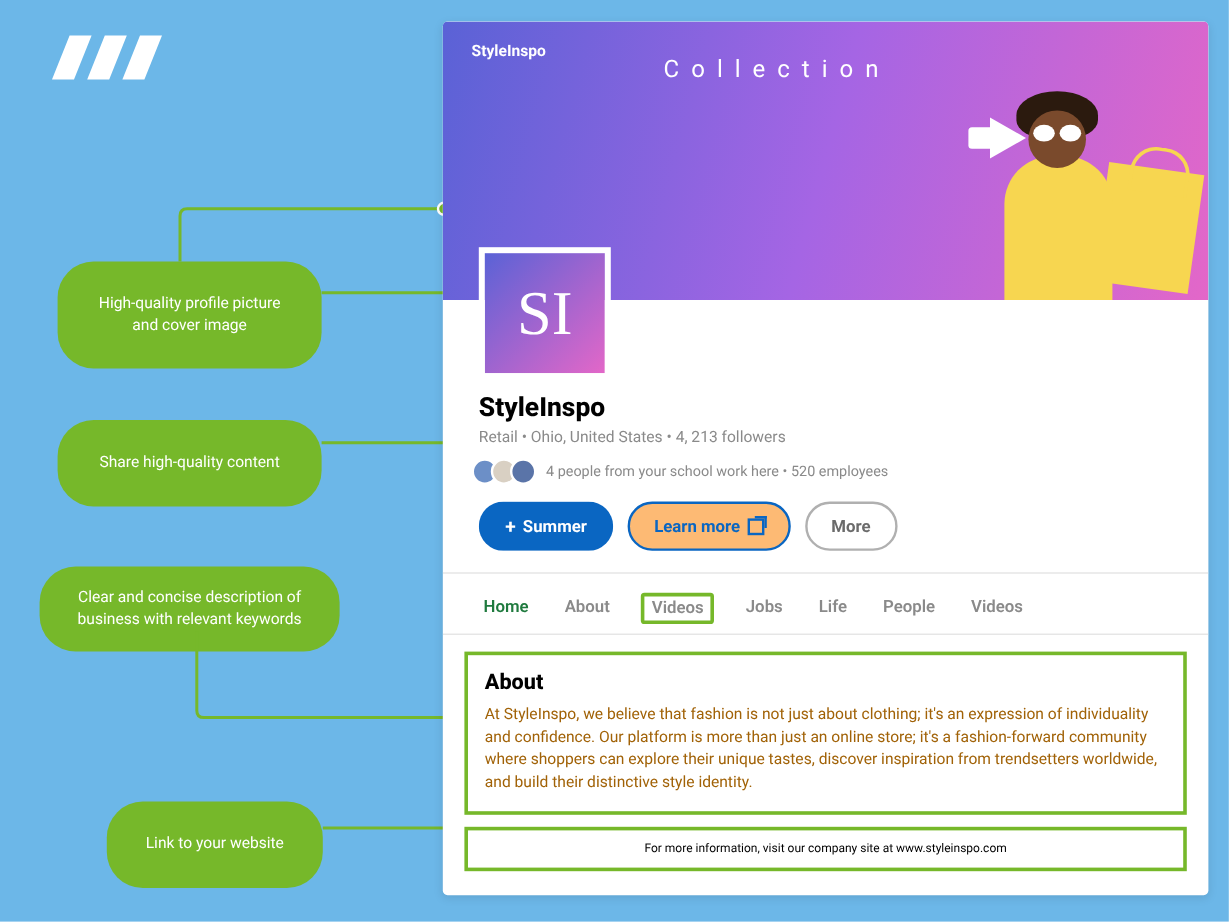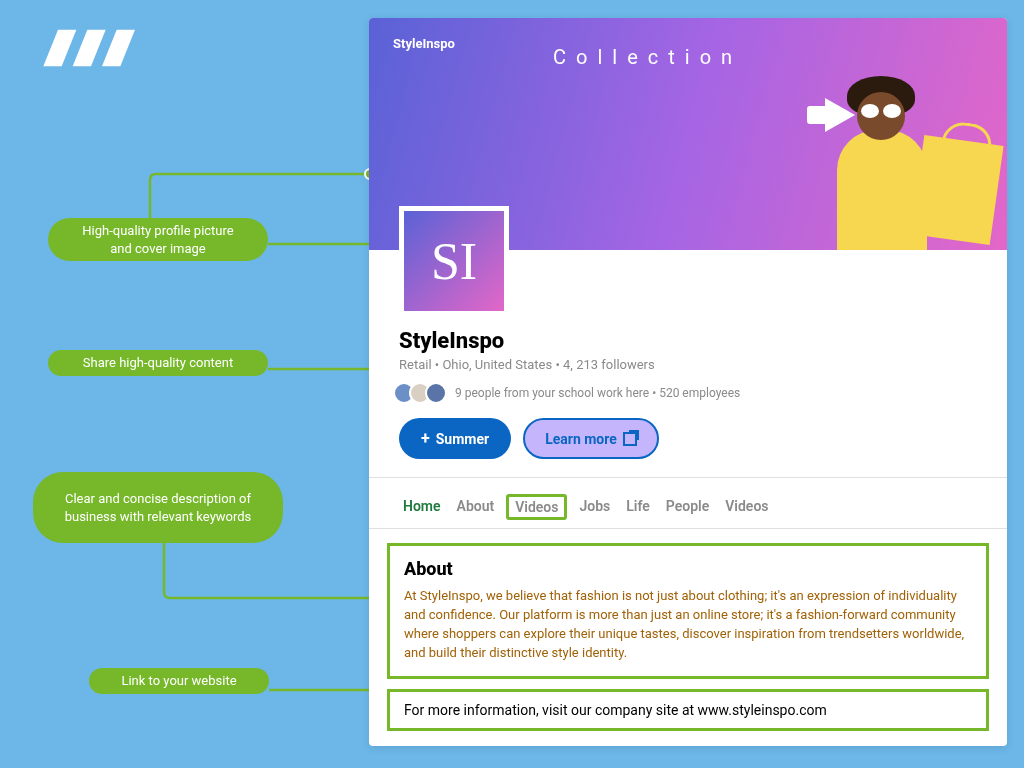--- a/index.html
+++ b/index.html
@@ -19,21 +19,21 @@
   left: 36px;
 }
 .logo svg { width: 110px; height: 40px; }
 
 
 .annotation {
   position: absolute;
   background: #76b82a;
   color: #fff;
   border-radius: 30px;
-  padding: 4px 22px;
+  padding: 27px 22px;
   font-size: 13px;
   line-height: 1.35;
   text-align: center;
   max-width: 250px;
 }
 .annotation.a1 { top: 218px; left: 48px; width: 220px; }
 .annotation.a2 { top: 350px; left: 48px; width: 220px; }
 .annotation.a3 { top: 472px; left: 33px; width: 262px; padding: 18px 22px; }
 .annotation.a4 { top: 668px; left: 89px; width: 180px; }
 
@@ -121,38 +121,38 @@
 .avatars-mini { display:flex; }
 .avatars-mini span{ width:22px;height:22px;border-radius:50%;background:#6c8fc7;border:2px solid #fff;margin-left:-6px;}
 .avatars-mini span:nth-child(2){background:#d9d0c3;}
 .avatars-mini span:nth-child(3){background:#5a74a8;}
 .people-text{ font-size:12px;color:#8a8a8a;}
 
 
 .btn-row{ display:flex; gap:12px; margin-top:14px;}
 .btn{ border-radius:22px; padding:9px 20px; font-size:14px; font-weight:700; display:inline-flex; align-items:center; gap:6px; border:2px solid transparent; cursor:pointer;}
 .btn-primary{ background:#0a66c2; color:#fff;}
-.btn-outline{ background:#c4b5fd; color:#0a66c2; border-color:#0a66c2;}
+.btn-outline{ background:#fdba74; color:#0a66c2; border-color:#0a66c2;}
 .btn-muted{ background:#fff; color:#6b6b6b; border-color:#b0b0b0;}
 .plus-icon::before{content:"+"; font-size:16px; font-weight:700;}
 .ext-icon{width:14px;height:14px;border:2px solid #0a66c2;position:relative;display:inline-block;}
 .ext-icon::after{content:"";position:absolute;top:-4px;right:-4px;width:8px;height:8px;border-top:2px solid #0a66c2;border-right:2px solid #0a66c2;}
 
 
-.tabs{ display:flex; gap:8px; padding:16px 30px 8px; border-bottom:1px solid #e0e0e0; border-top:1px solid #e0e0e0; margin-top:18px;}
+.tabs{ display:flex; gap:22px; padding:16px 30px 8px; border-bottom:1px solid #e0e0e0; border-top:1px solid #e0e0e0; margin-top:18px;}
 .tab{ font-size:14px; color:#8a8a8a; font-weight:600; cursor:pointer; padding:4px 4px;}
 .tab.active{ color:#1f7a3e;}
 .tab.highlighted{ border:3px solid #76b82a; border-radius:3px; padding:2px 6px;}
 
 
 .about-wrap{ padding:14px 18px 14px 18px;}
 .about-box{ border:3px solid #76b82a; padding:12px 14px 14px; }
 .about-title{ font-size:18px; font-weight:800; margin-bottom:8px;}
 .about-text{ font-size:13px; line-height:1.45; color:#a16207;}
-.website-box{ border:3px solid #76b82a; padding:10px 14px; margin-top:10px; font-size:14px;}
+.website-box{ border:3px solid #76b82a; padding:10px 14px; margin-top:10px; font-size:10px;text-align:center;}
 
 
 .dot{position:absolute;width:12px;height:12px;background:#76b82a;border-radius:50%;border:2px solid #fff;}
 </style>
 </head>
 <body>
 
 <div class="logo">
   <svg viewBox="0 0 120 40">
       <g fill="#fff">
@@ -209,31 +209,34 @@
 
   <div class="info">
     <div class="page-name">StyleInspo</div>
     <div class="meta">Retail • Ohio, United States • 4, 213 followers</div>
     <div class="people-row">
       <div class="avatars-mini">
           <span></span>
           <span></span>
           <span></span>
         </div>
-      <div class="people-text">9 people from your school work here • 520 employees</div>
+      <div class="people-text">4 people from your school work here • 520 employees</div>
     </div>
     <div class="btn-row">
       <div class="btn btn-primary">
         <span class="plus-icon"></span>
         <span>Summer</span>
       </div>
       <div class="btn btn-outline">
         <span>Learn more</span>
         <span class="ext-icon"></span>
       </div>
+      <div class="btn btn-muted">
+        <span>More</span>
+      </div>
     </div>
   </div>
 
   <div class="tabs">
     <div class="tab active">Home</div>
     <div class="tab">About</div>
     <div class="tab highlighted">Videos</div>
     <div class="tab">Jobs</div>
     <div class="tab">Life</div>
     <div class="tab">People</div>

